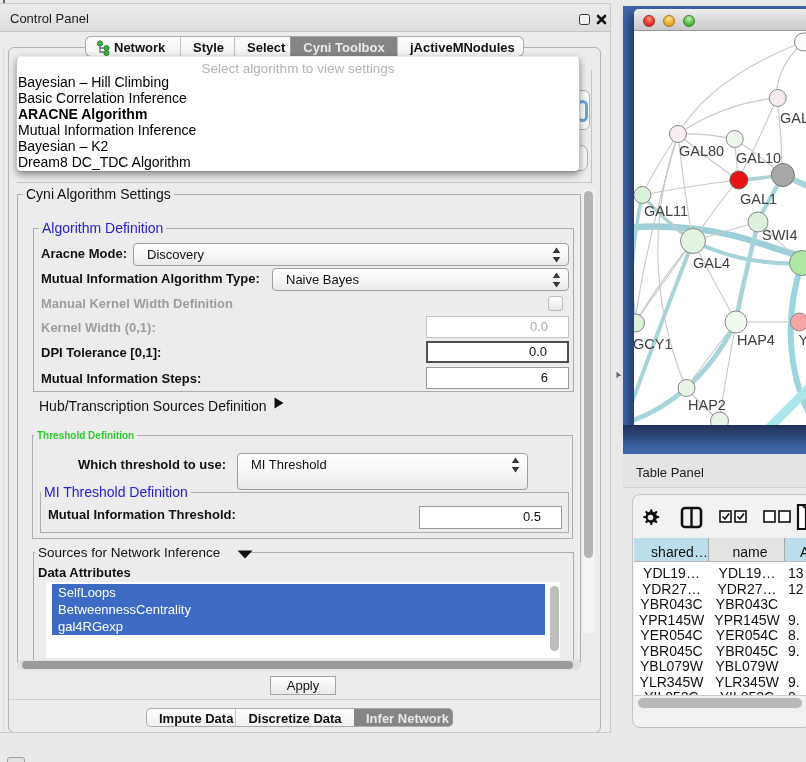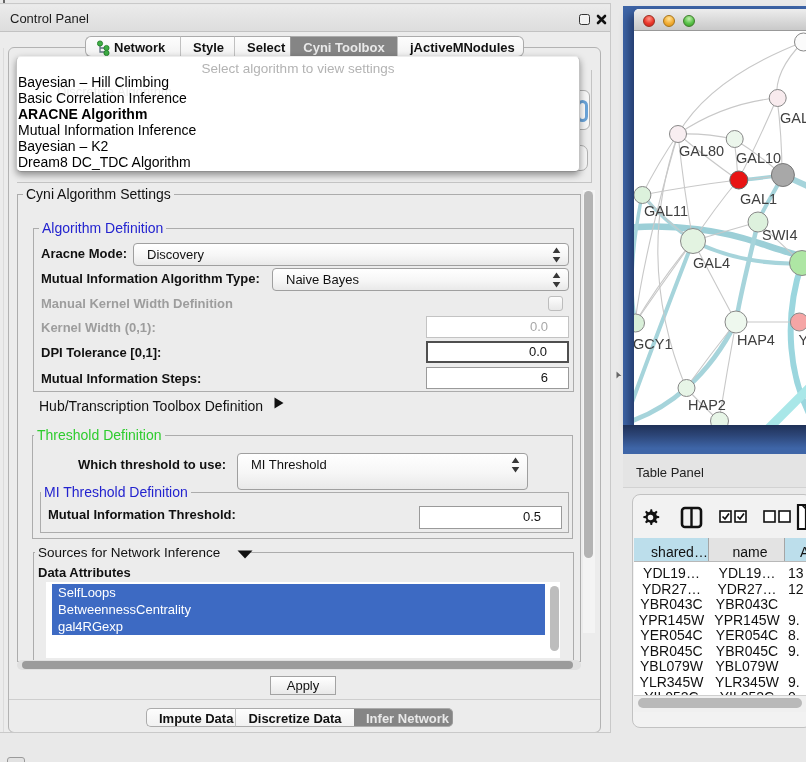--- a/index.html
+++ b/index.html
@@ -76,27 +76,27 @@
     </svg></div>
 <div class="abs dis" style="left:41px;top:296px;">Manual Kernel Width Definition</div>
 <div class="abs" style="left:548px;top:296px;width:15px;height:15px;border:1px solid #bdbdbd;border-radius:3px;background:linear-gradient(#fdfdfd,#e8e8e8);box-sizing:border-box;"></div>
 <div class="abs dis" style="left:41px;top:320px;">Kernel Width (0,1):</div>
 <div class="inp" style="left:426px;top:316px;width:143px;height:22px;border-color:#c3c3c3;color:#a8a8a8;">0.0</div>
 <div class="abs b" style="left:41px;top:345px;">DPI Tolerance [0,1]:</div>
 <div class="inp" style="left:426px;top:341px;width:143px;height:22px;border:2px solid #4f4f4f;line-height:18px;">0.0</div>
 <div class="abs b" style="left:41px;top:371px;">Mutual Information Steps:</div>
 <div class="inp" style="left:426px;top:367px;width:143px;height:22px;">6</div>
 
-<div class="abs" style="left:39px;top:398px;font-size:14px;">Hub/Transcription Toolbox Definition</div>
+<div class="abs" style="left:39px;top:398px;font-size:14px;">Hub/Transcription Sources Definition</div>
 <svg class="abs" style="left:273px;top:397px;" width="11" height="12" viewBox="0 0 11 12">
     <path d="M1.5 0.5 L10.5 6 L1.5 11.5 Z" fill="#111"></path>
   </svg>
 
 <div class="grp" style="left:32px;top:435px;width:541px;height:104px;">
-  <span class="glab" style="color:#2ecc2e;font-size:14px;left:1px;">Threshold Definition</span>
+  <span class="glab" style="color:#2ecc2e;font-size:10px;left:1px;font-weight:bold;">Threshold Definition</span>
 </div>
 <div class="abs b" style="left:78px;top:457px;">Which threshold to use:</div>
 <div class="combo" style="left:237px;top:453px;width:291px;height:37px;">MI Threshold<svg style="position:absolute;right:7px;top:3px;" width="9" height="16" viewBox="0 0 9 16">
       <path d="M4.5 0.5 L8.3 6 L0.7 6 Z M4.5 15.5 L0.7 10 L8.3 10 Z" fill="#383838"></path>
     </svg></div>
 <div class="grp" style="left:40px;top:492px;width:529px;height:41px;">
   <span class="glab" style="color:#2323cf;font-size:14px;left:0px;">MI Threshold Definition</span>
 </div>
 <div class="abs b" style="left:48px;top:507px;">Mutual Information Threshold:</div>
 <div class="inp" style="left:419px;top:506px;width:143px;height:23px;">0.5</div>

